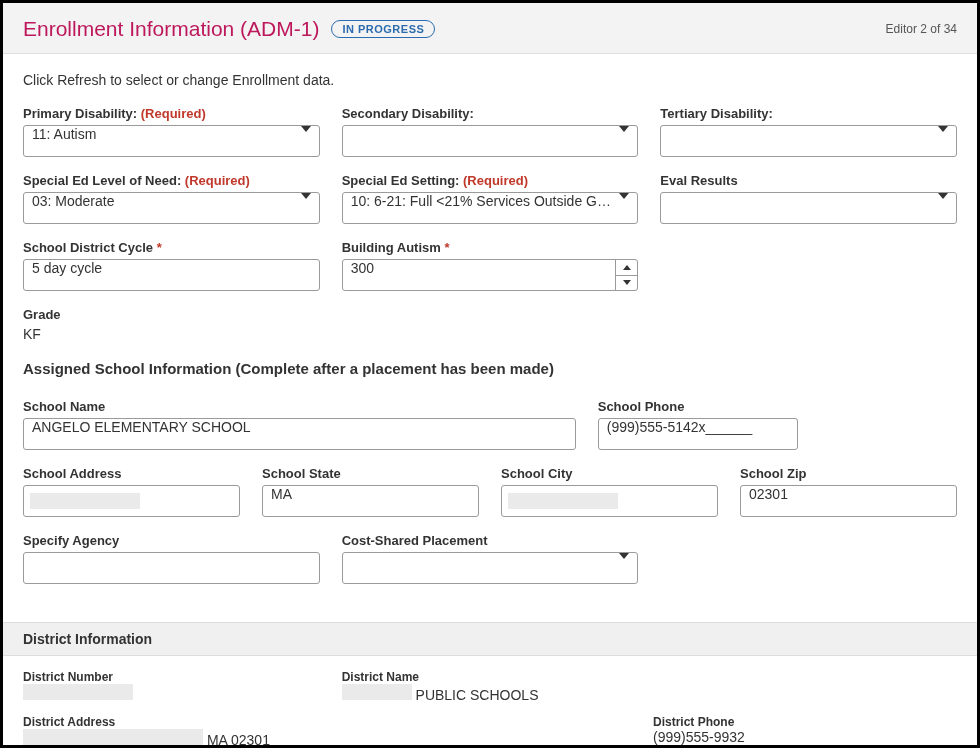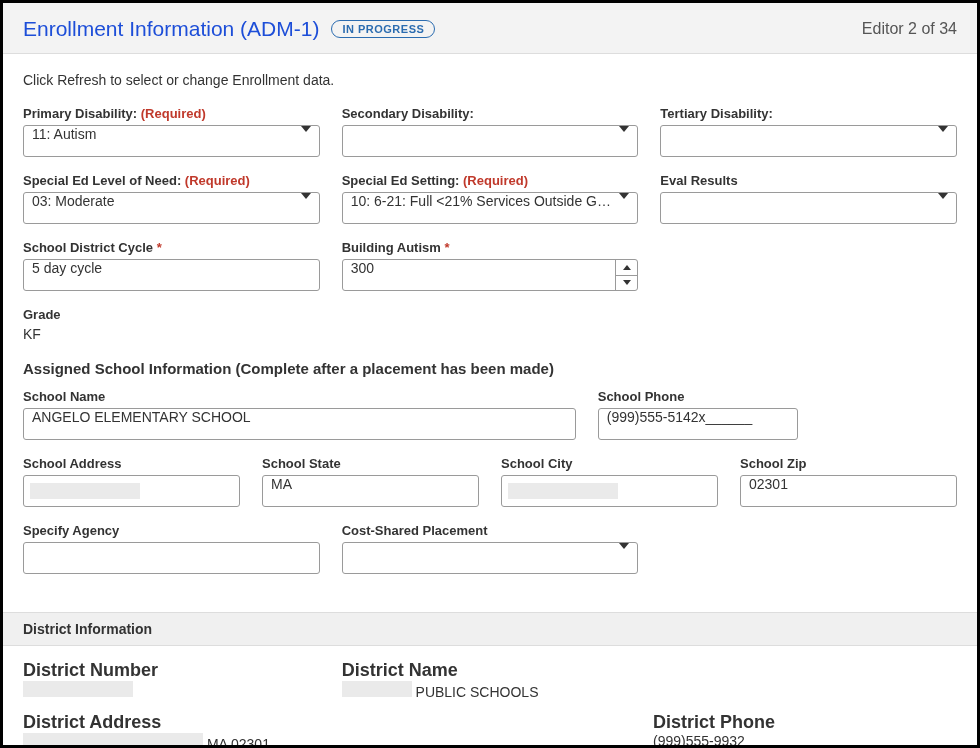--- a/index.html
+++ b/index.html
@@ -26,35 +26,35 @@
     align-items: center;
     justify-content: space-between;
   }
   .header-left {
     display: flex;
     align-items: center;
     gap: 12px;
   }
   .page-title {
     font-size: 21px;
-    color: #1d4ed8;
+    color: #be185d;
     font-weight: 400;
   }
   .status-pill {
     display: inline-block;
     border: 1.5px solid #2b6cb0;
     color: #2b6cb0;
     border-radius: 12px;
     padding: 2px 10px;
     font-size: 11px;
     font-weight: 600;
     letter-spacing: 0.5px;
   }
   .editor-count {
-    font-size: 16px;
+    font-size: 12px;
     color: #555;
   }
   .content {
     padding: 18px 20px 10px 20px;
   }
   .instruction {
     font-size: 14px;
     color: #333;
     margin-bottom: 18px;
   }
@@ -160,21 +160,21 @@
     margin-top: 16px;
   }
   .grade-value {
     font-size: 14px;
     margin-top: 2px;
   }
   .school-row1 {
     display: grid;
     grid-template-columns: 1fr 0.65fr;
     column-gap: 22px;
-    margin-top: 12px;
+    margin-top: 22px;
   }
   .school-row1 .col2-limit { max-width: 300px; }
   .redacted {
     background: #eaeaea;
     color: #eaeaea;
     height: 16px;
     width: 110px;
     display: inline-block;
   }
   .district-band {
@@ -192,21 +192,21 @@
     column-gap: 22px;
     padding: 14px 20px 6px 20px;
   }
   .district-row2 {
     display: grid;
     grid-template-columns: 2fr 1fr;
     column-gap: 22px;
     padding: 6px 20px 10px 20px;
   }
   .info-label {
-    font-size: 18px;
+    font-size: 12px;
     font-weight: 700;
     color: #333;
   }
   .info-value {
     font-size: 14px;
     color: #333;
     margin-top: 0;
   }
   .text-input.redacted-input {
     color: transparent;

